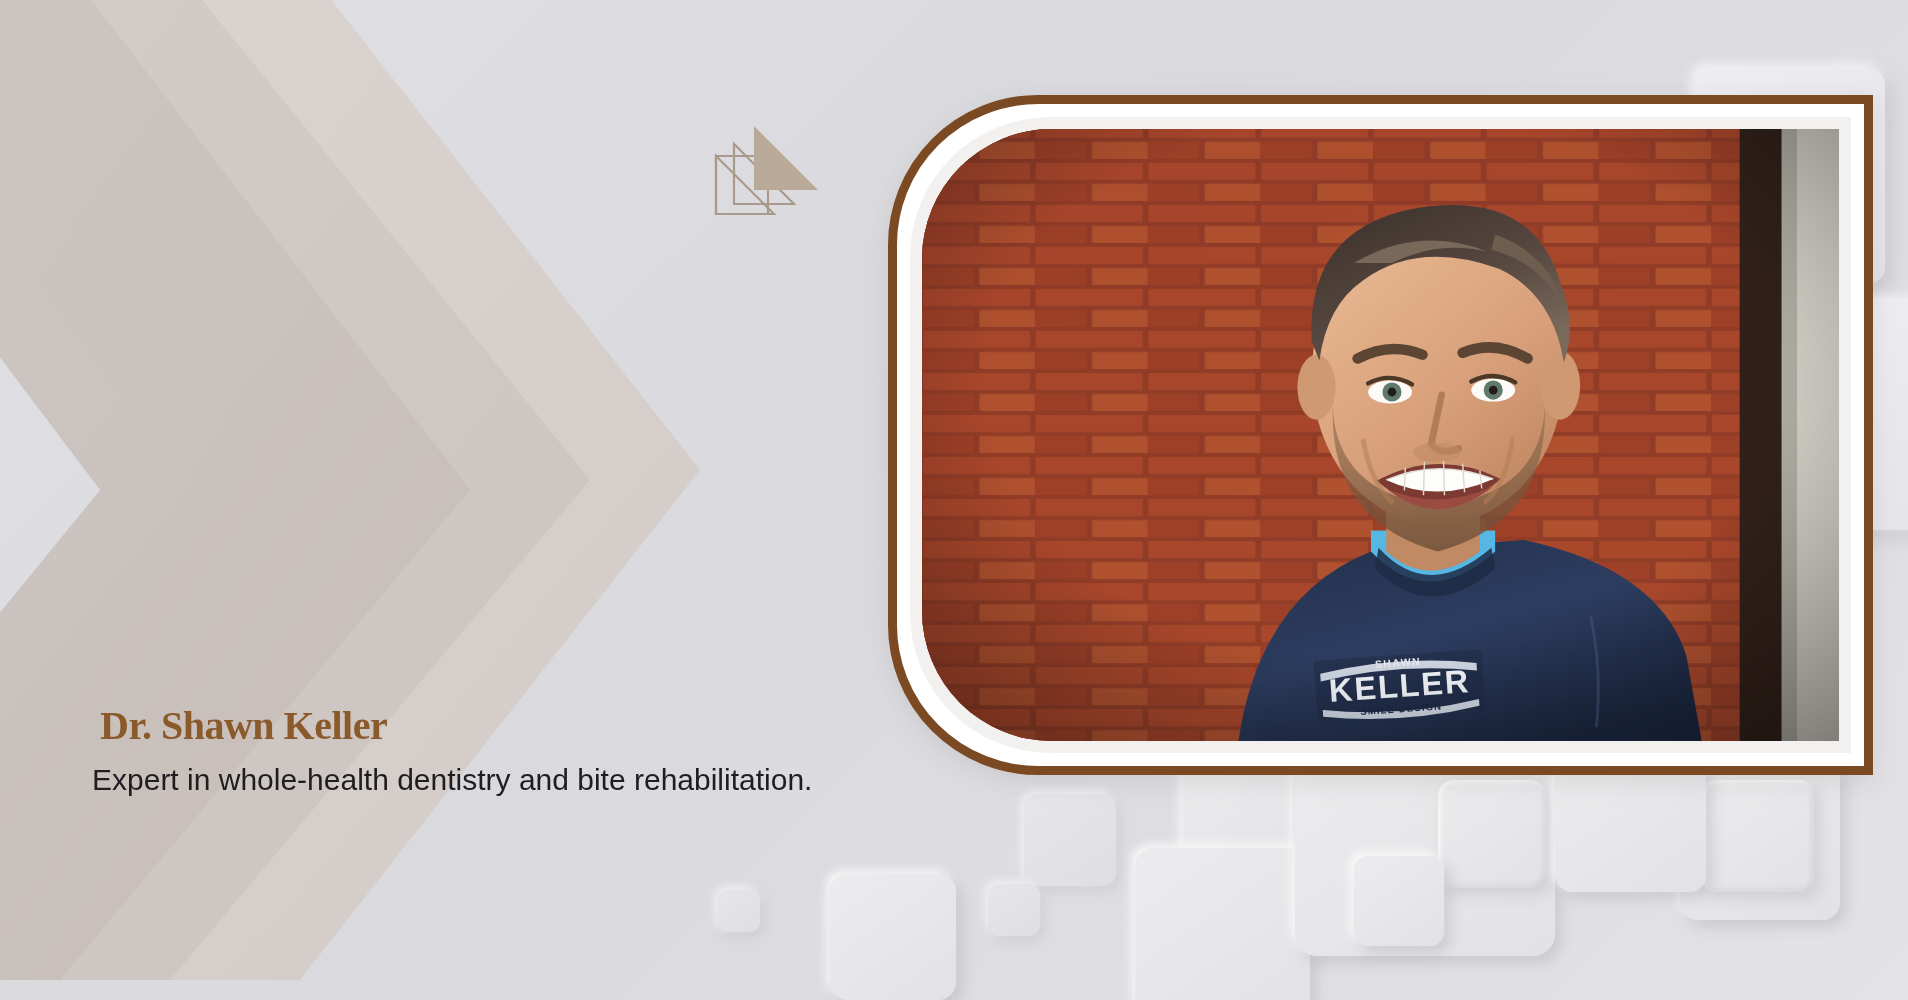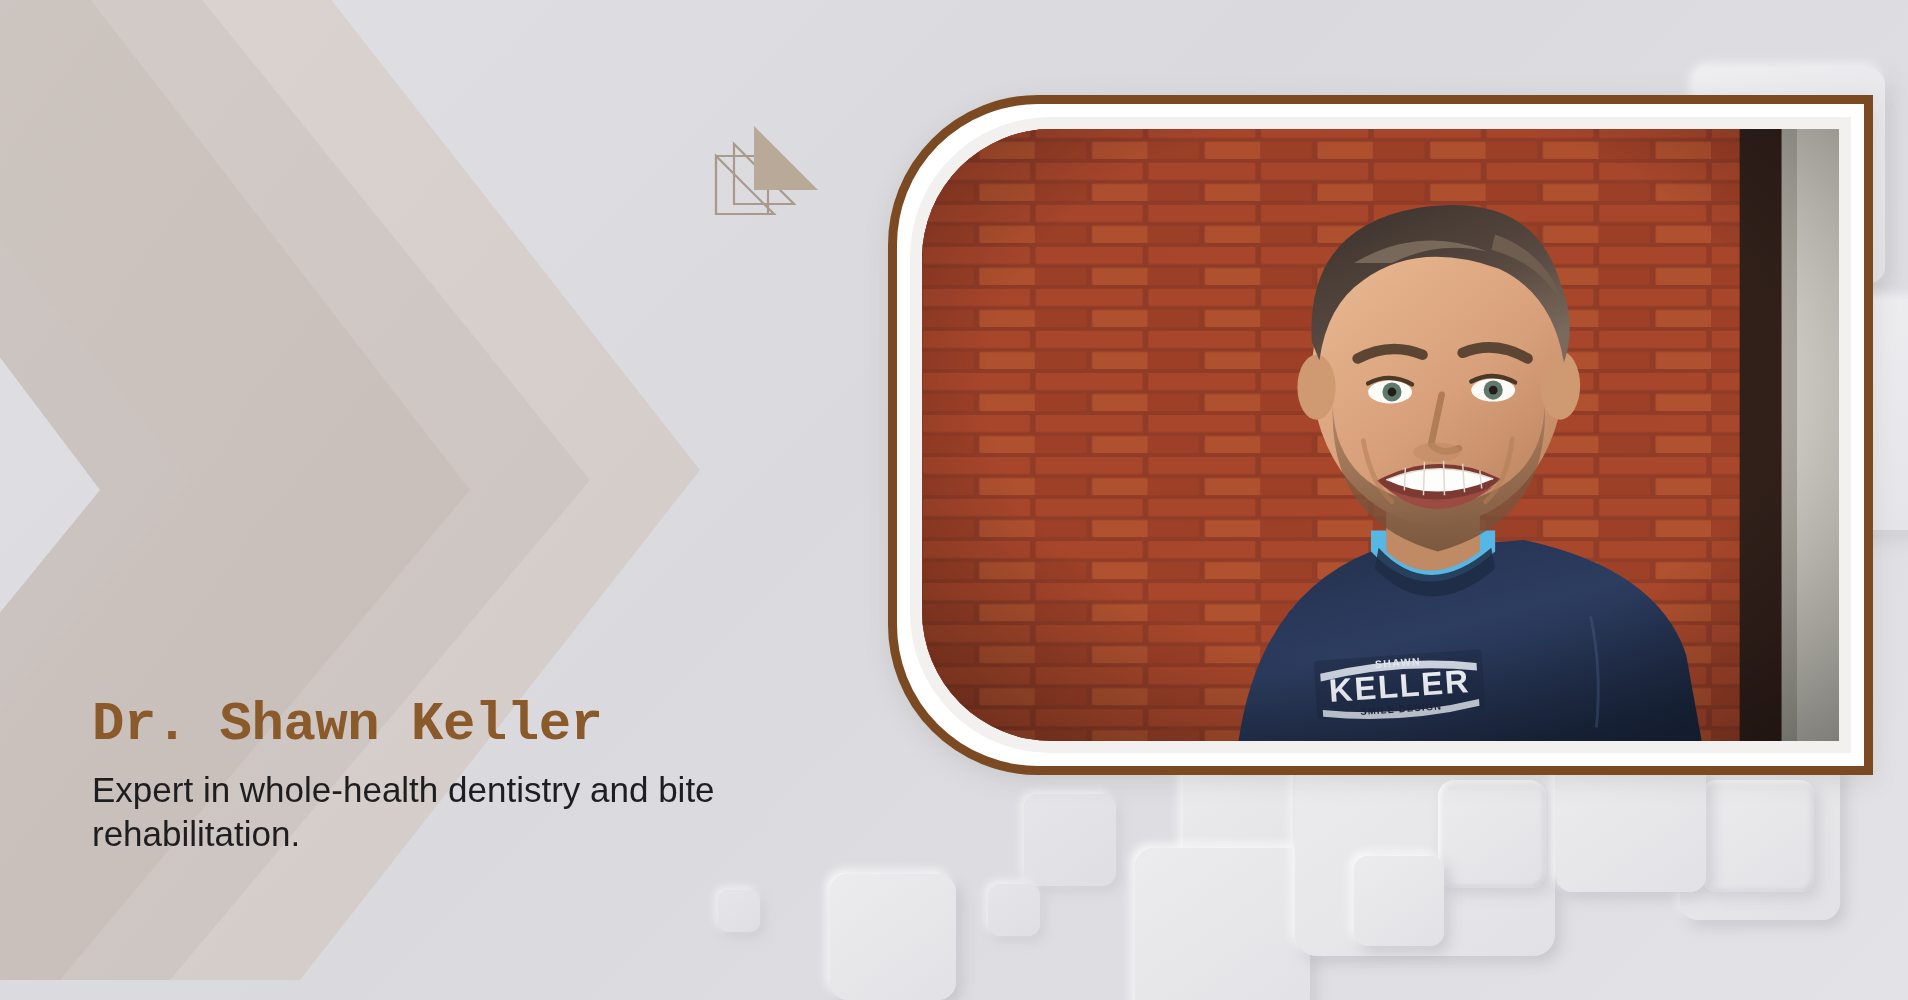--- a/index.html
+++ b/index.html
@@ -61,26 +61,26 @@
   }
   .photo{
     position:absolute;inset:12px;border-radius:130px 0 0 130px;
     overflow:hidden;background:#6e2f22;
   }
   .photo svg{display:block;width:100%;height:100%;}
 
   
   .textblock{position:absolute;left:92px;top:697px;width:820px;}
   .title{
-    margin:0;font-size:54px;font-weight:700;letter-spacing:-0.5px;
+    margin:8px;font-size:40px;font-weight:700;letter-spacing:-0.5px;
     color:#8a5a2b;line-height:1.05;
-    font-family:Liberation Mono, monospace;
+    font-family:Liberation Serif, serif;
   }
   .subtitle{
-    margin:14px 0 0 0;font-size:35px;font-weight:400;line-height:1.28;
+    margin:14px 0 0 0;font-size:30px;font-weight:400;line-height:1.28;
     color:#1e1e20;max-width:790px;
     font-family:"Liberation Sans", sans-serif;
   }
 </style>
 </head>
 <body>
 
 <div class="stage">
 
   <div class="chev">

